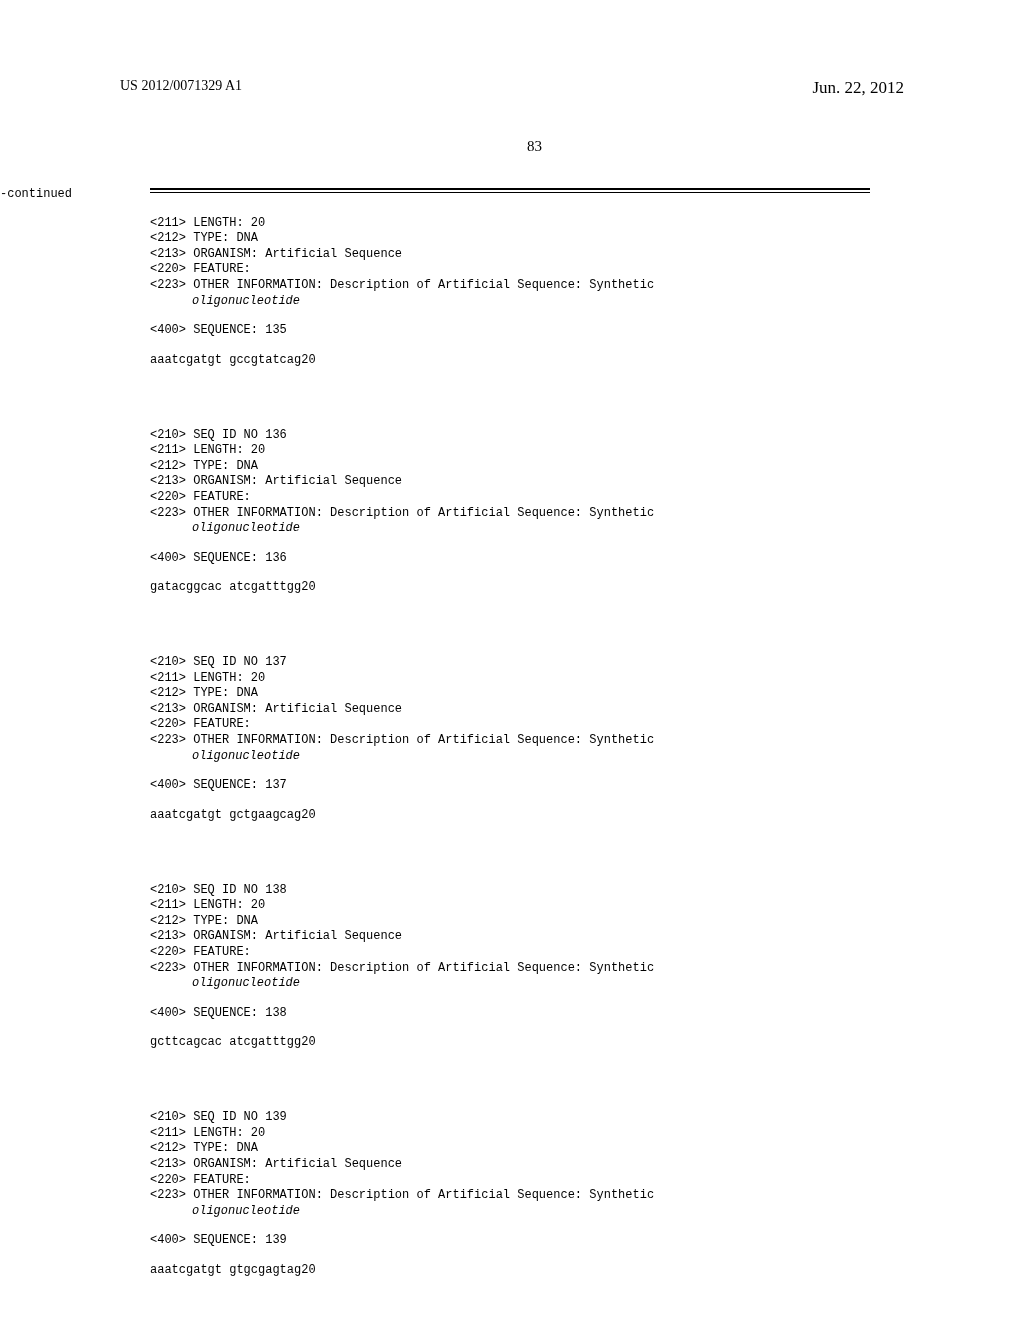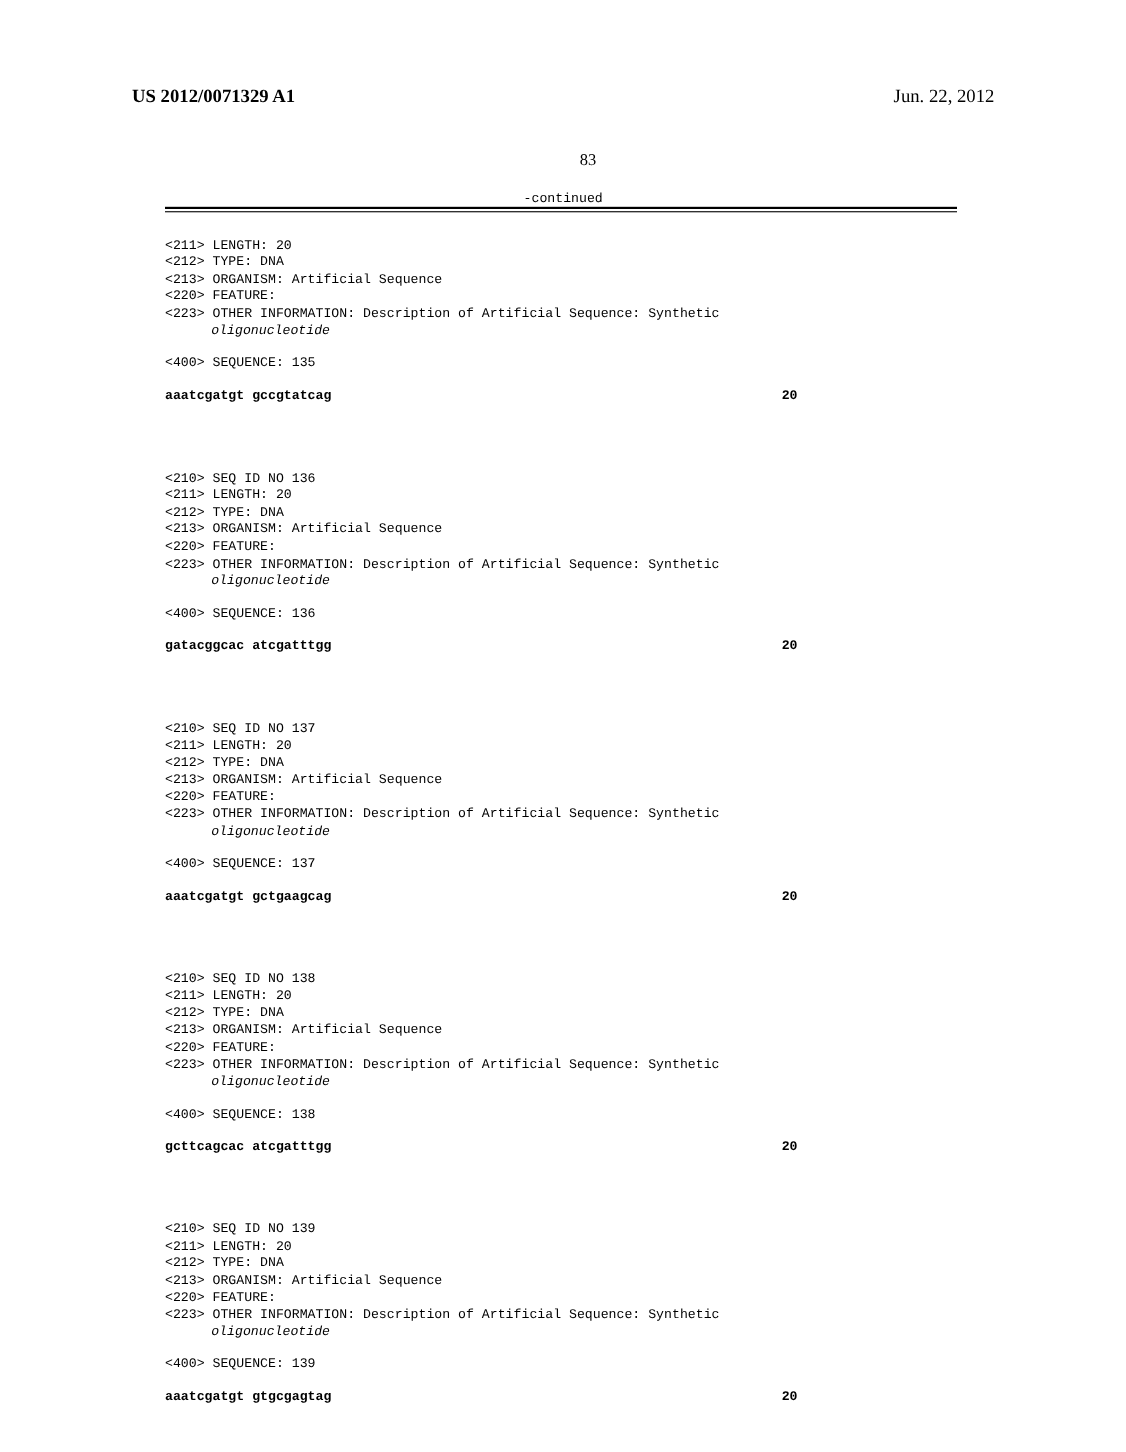--- a/index.html
+++ b/index.html
@@ -18,23 +18,22 @@
     
     .header {
       position: absolute;
       top: 78px;
       left: 0;
       width: 100%;
       padding: 0 120px;
     }
     
     .header-pub {
-      font-size: 17px;
+      font-size: 14px;
       float: left;
-      font-weight: bold;
     }
     
     .header-date {
       font-size: 17px;
       float: right;
     }
     
     .page-number {
       position: absolute;
       top: 138px;
@@ -47,43 +46,40 @@
     .divider-top {
       position: absolute;
       top: 188px;
       left: 150px;
       width: 720px;
       border-top: 2px solid #000;
     }
     
     .continued {
       position: absolute;
-      top: 174px;
+      top: 187px;
       width: 100%;
-      text-align: center;
       font-family: "Courier New", Courier, monospace;
       font-size: 12px;
     }
     
     .content {
       position: absolute;
       top: 200px;
       left: 150px;
       width: 720px;
       font-family: "Courier New", Courier, monospace;
       font-size: 12px;
       line-height: 1.3;
       white-space: pre;
     }
     
     .seq-line {
       display: flex;
-      justify-content: space-between;
       width: 575px;
-      font-weight: bold;
     }
     
     .indent {
       padding-left: 42px;
       font-style: italic;
     }
     
     .spacer-sm {
       height: 14px;
     }

